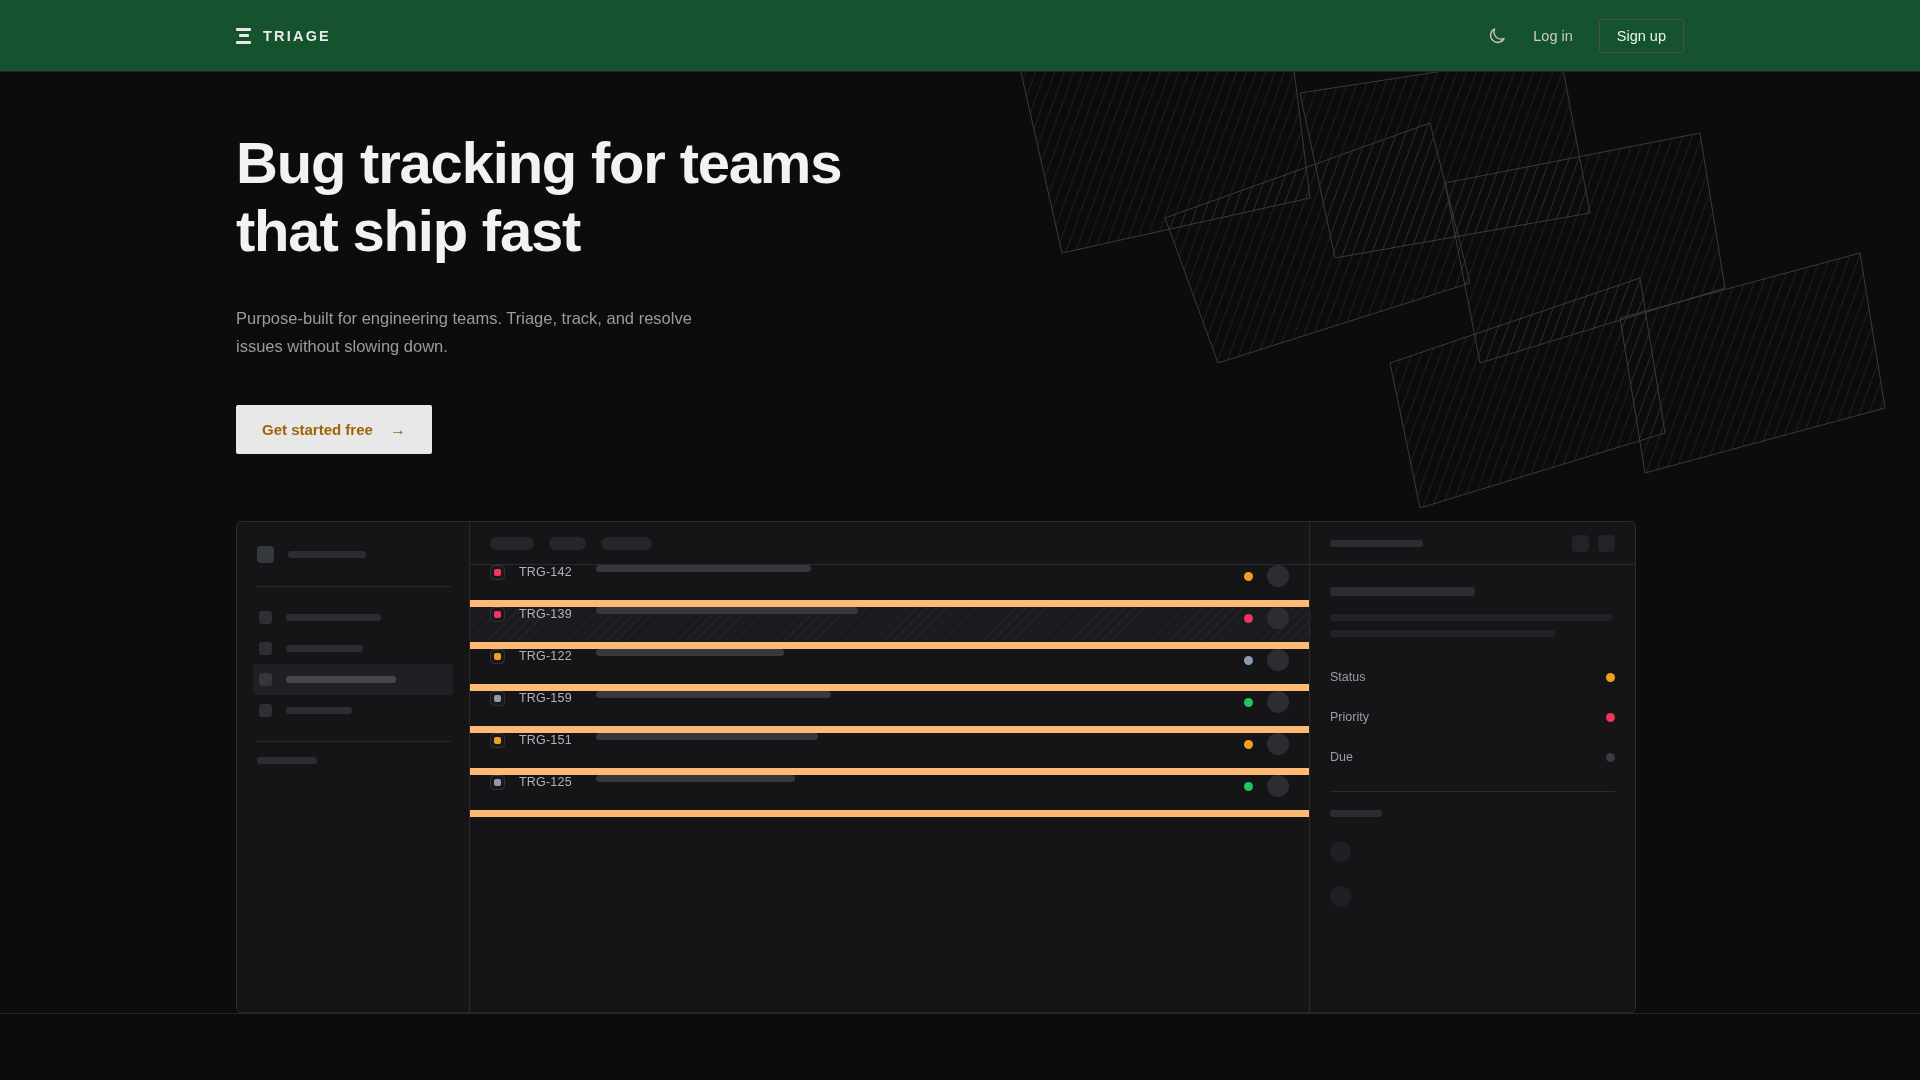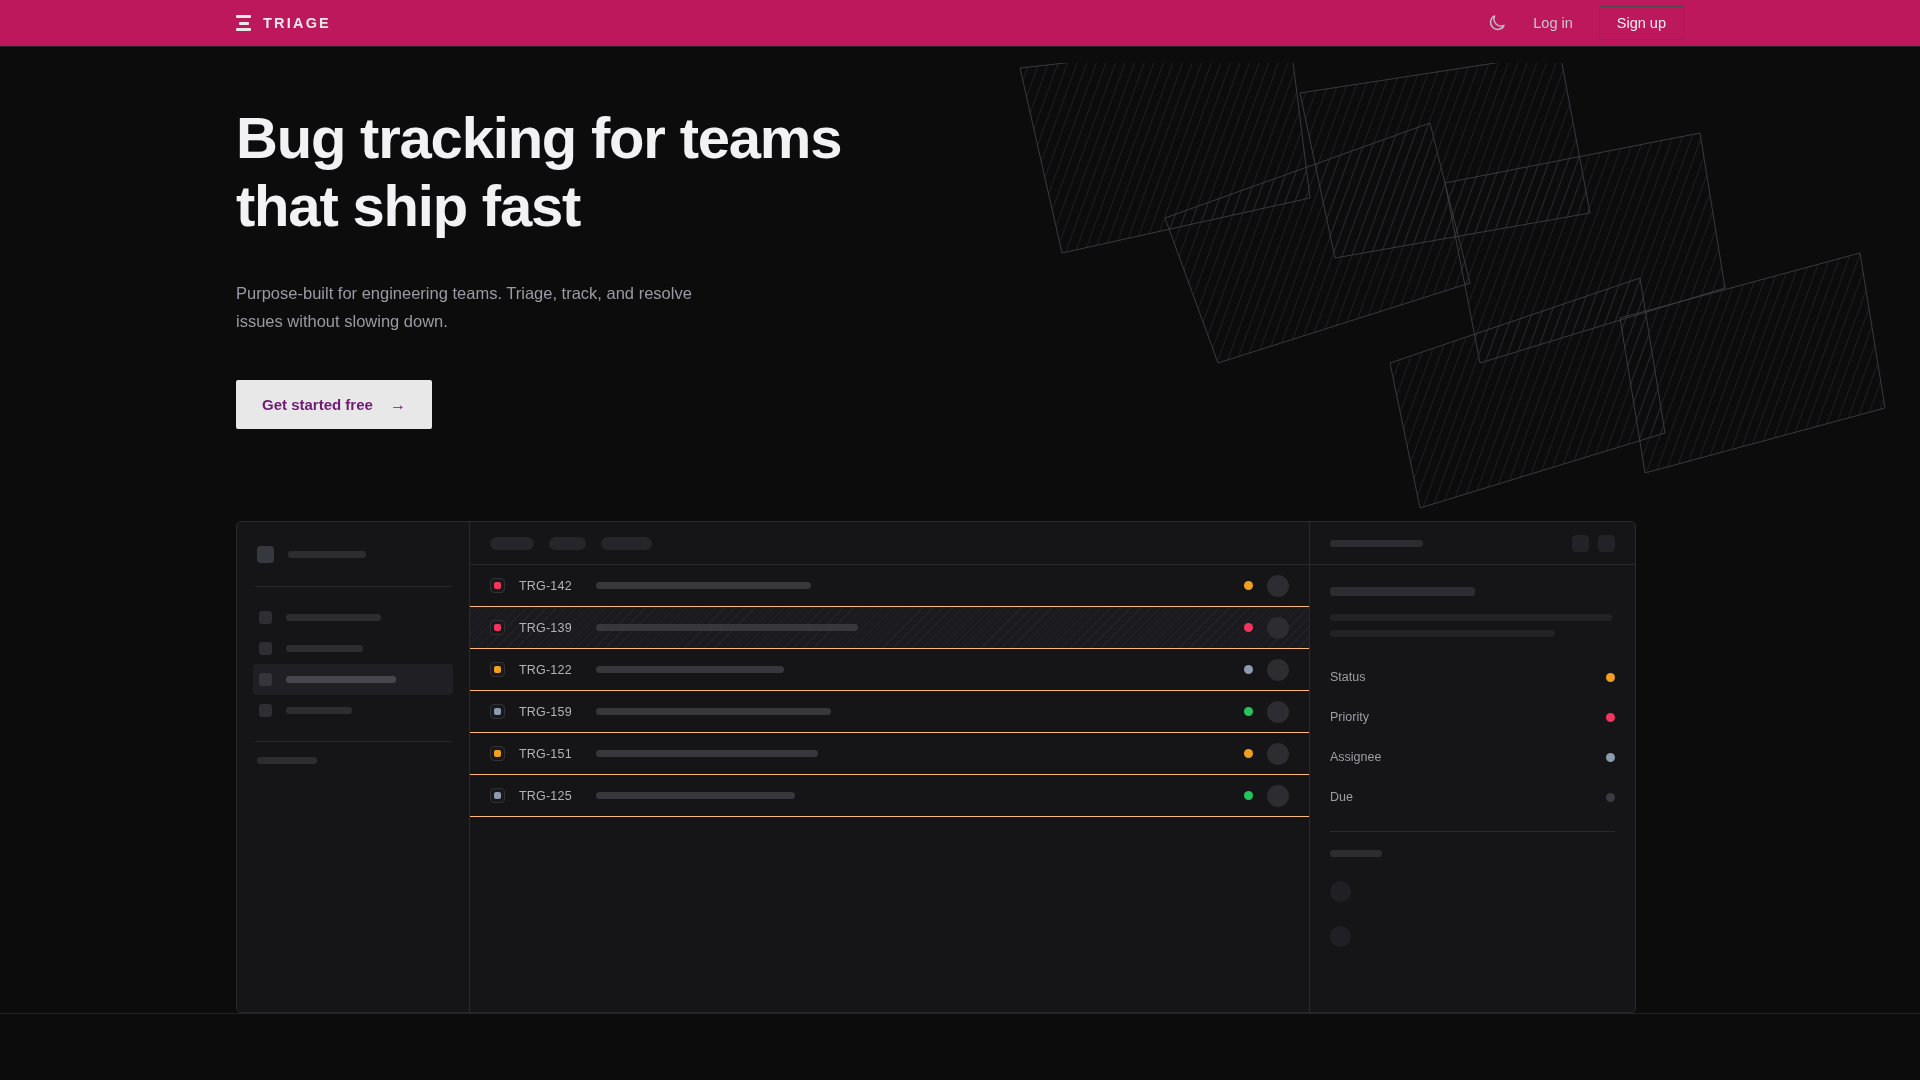--- a/index.html
+++ b/index.html
@@ -17,22 +17,22 @@
     width: 1920px;
     height: 1080px;
     background: #0c0c0d;
     overflow: hidden;
   }
 
   
   .header {
     position: relative;
     z-index: 30;
-    height: 47px;
-    background: #be185d;
+    height: 72px;
+    background: #14532d;
     border-bottom: 1px solid #232326;
     display: flex;
     align-items: center;
     padding: 0 236px 0 236px;
   }
   .brand {
     display: flex;
     align-items: center;
     gap: 12px;
   }
@@ -116,21 +116,21 @@
     font-size: 16.5px;
     line-height: 1.68;
     max-width: 470px;
   }
   .cta {
     margin-top: 45px;
     display: inline-flex;
     align-items: center;
     gap: 17px;
     background: #e8e8e8;
-    color: #701a75;
+    color: #a16207;
     border: none;
     font-family: inherit;
     font-size: 15px;
     font-weight: bold;
     padding: 16px 26px;
     border-radius: 2px;
     cursor: pointer;
   }
   .cta .arrow { font-size: 16px; line-height: 1; }
 
@@ -182,22 +182,22 @@
   .mk-list-head {
     height: 43px;
     border-bottom: 1px solid #2a2a2e;
     display: flex; align-items: center; gap: 15px;
     padding: 0 20px;
     flex-shrink: 0;
   }
   .pill { height: 13px; border-radius: 7px; background: #26262a; }
   .row {
     height: 42px;
-    border-bottom: 1px solid #fdba74;
-    display: flex; align-items: center;
+    border-bottom: 7px solid #fdba74;
+    display: flex; align-items: flex-start;
     padding: 0 20px 0 20px;
     position: relative;
   }
   .row.hatched {
     background-color: #1b1b1f;
     background-image: repeating-linear-gradient(
       -45deg,
       rgba(255,255,255,0.035) 0px,
       rgba(255,255,255,0.035) 1px,
       transparent 1px,
@@ -444,24 +444,20 @@
         <div id="dt-meta">
             <div class="meta-row">
               <span class="meta-label">Status</span>
               <span class="meta-dot" style="background:#f0a01e"></span>
             </div>
             <div class="meta-row">
               <span class="meta-label">Priority</span>
               <span class="meta-dot" style="background:#f2355f"></span>
             </div>
             <div class="meta-row">
-              <span class="meta-label">Assignee</span>
-              <span class="meta-dot" style="background:#8d9bb0"></span>
-            </div>
-            <div class="meta-row">
               <span class="meta-label">Due</span>
               <span class="meta-dot" style="background:#3a3a40"></span>
             </div>
           </div>
         <div class="hr" style="margin-top:14px"></div>
         <div style="height:18px"></div>
         <span class="sk" id="dt-cmt-sk" style="width: 52px;"></span>
         <div id="dt-comments" style="margin-top:12px">
             <div class="cmt-row">
               <span class="cmt-avatar"></span>

